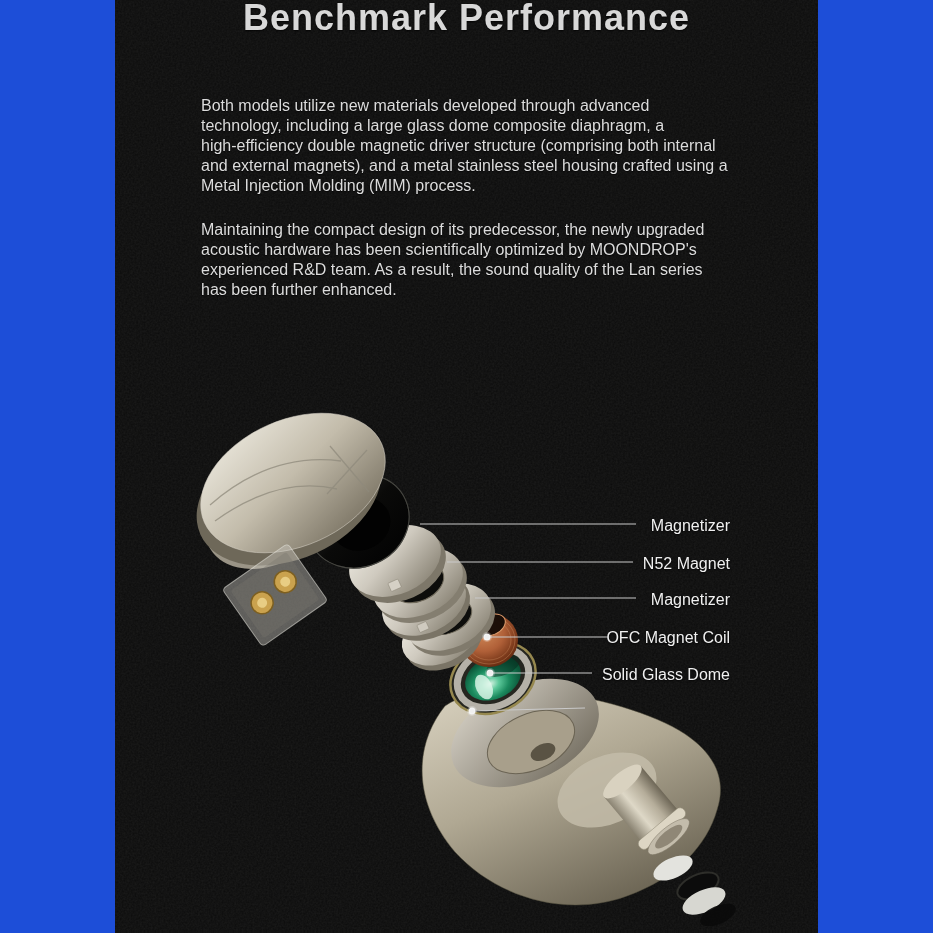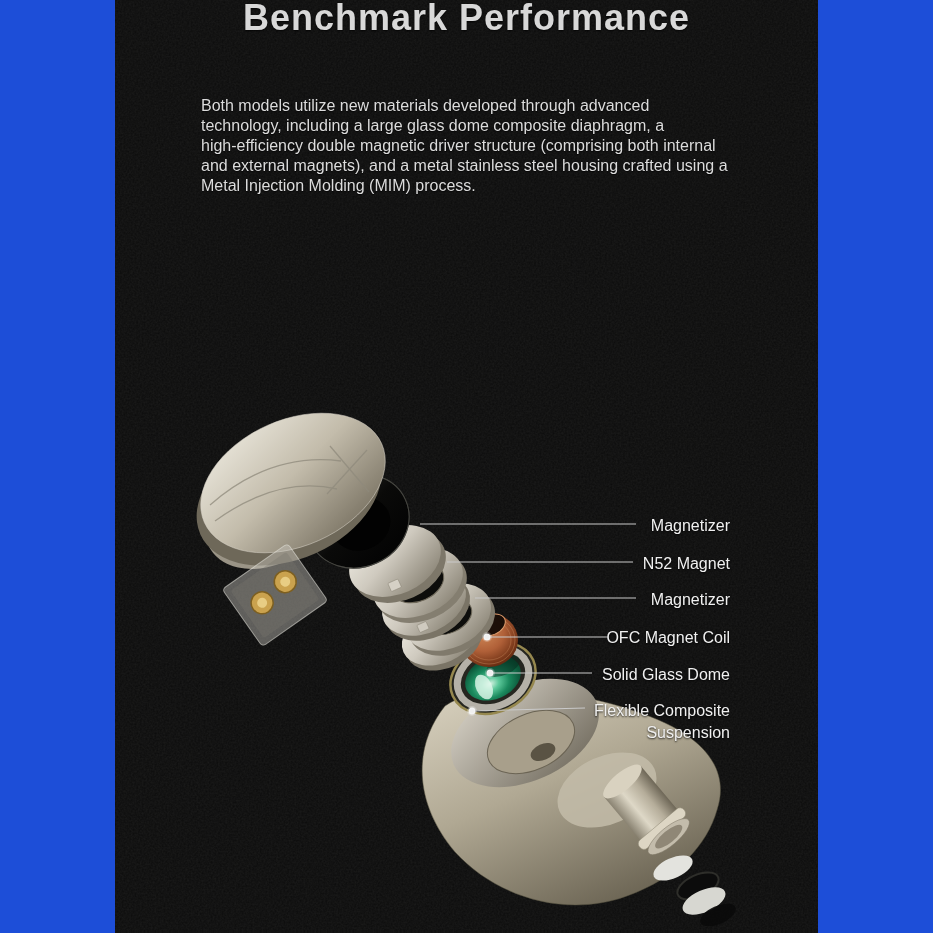--- a/index.html
+++ b/index.html
@@ -189,24 +189,26 @@
     </svg>
 
     <h1 class="title">Benchmark Performance</h1>
 
     <div class="copy">
       <p>Both models utilize new materials developed through advanced
 technology, including a large glass dome composite diaphragm, a
 high-efficiency double magnetic driver structure (comprising both internal
 and external magnets), and a metal stainless steel housing crafted using a
 Metal Injection Molding (MIM) process.</p>
+      <p>Maintaining the compact design of its predecessor, the newly upgraded
+acoustic hardware has been scientifically optimized by MOONDROP's
+experienced R&amp;D team. As a result, the sound quality of the Lan series
+has been further enhanced.</p>
     </div>
 
     <div class="lbl lbl-1">Magnetizer</div>
     <div class="lbl lbl-2">N52 Magnet</div>
     <div class="lbl lbl-3">Magnetizer</div>
     <div class="lbl lbl-4">OFC Magnet Coil</div>
     <div class="lbl lbl-5">Solid Glass Dome</div>
-    <div class="lbl lbl-6">Flexible Composite
-Suspension</div>
 
   </div>
 </div>
 
 </body></html>

